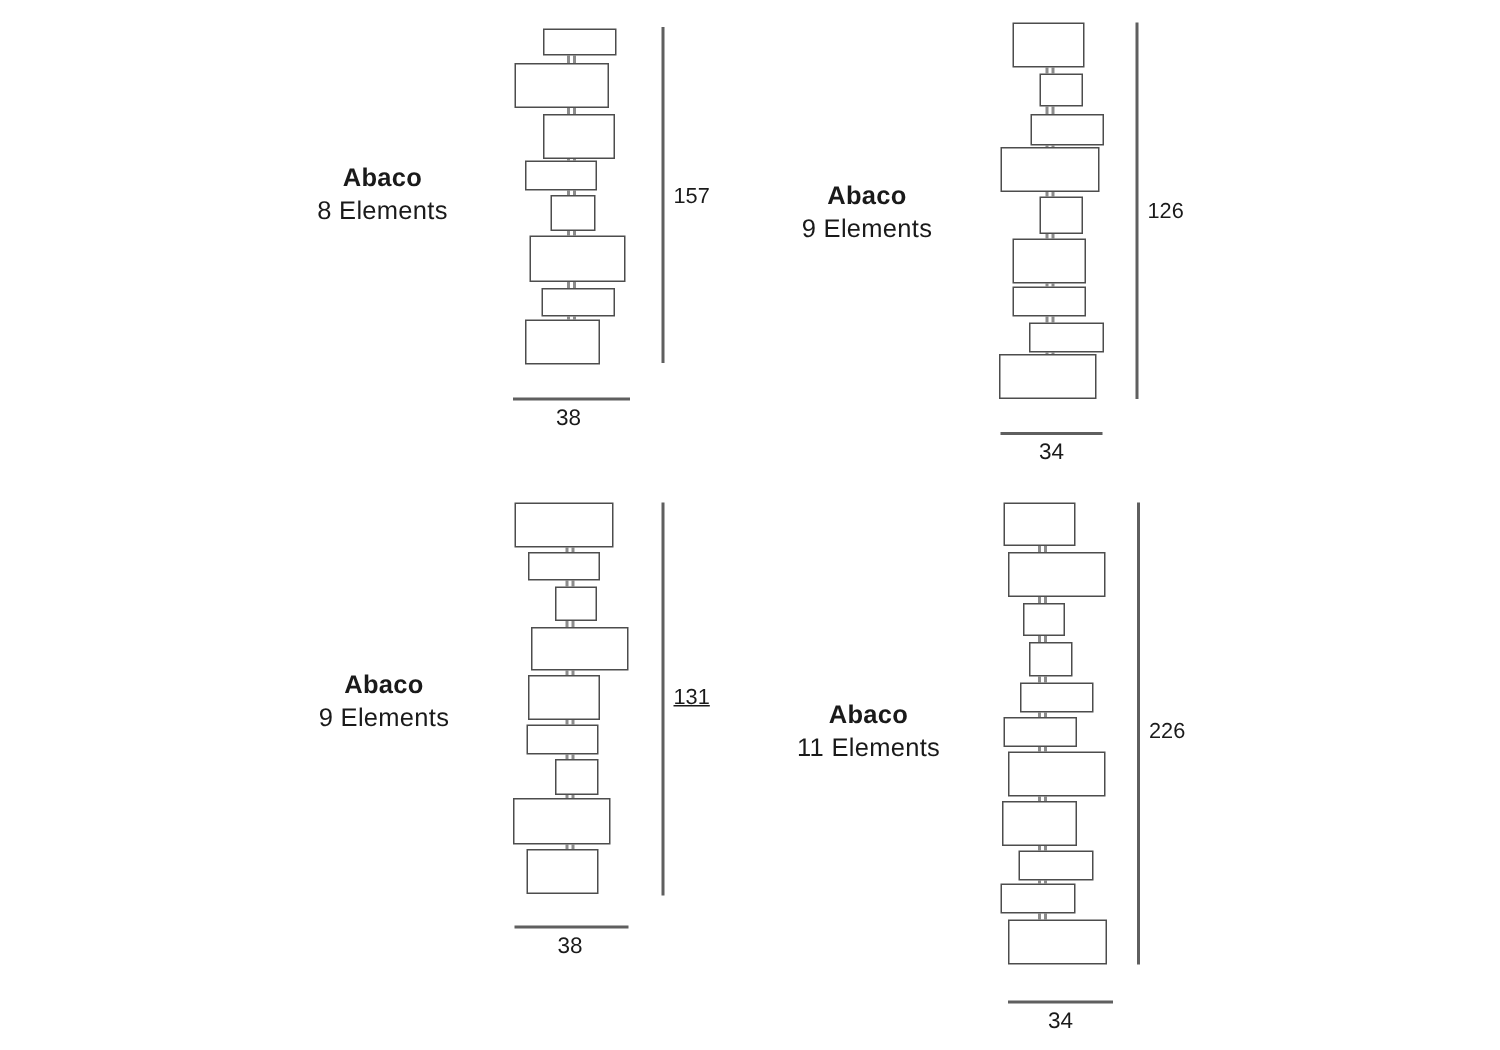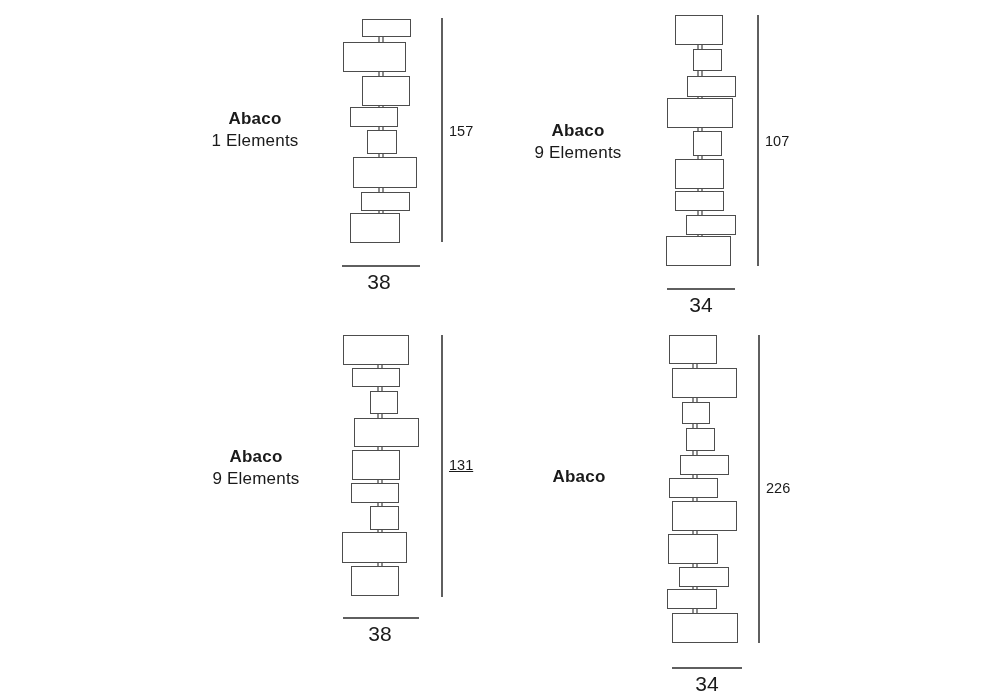--- a/index.html
+++ b/index.html
@@ -60,36 +60,36 @@
   .vdim-label {
     position: absolute;
     font-size: 14.5px;
     color: #1a1a1a;
     height: 20px;
     line-height: 20px;
     white-space: nowrap;
   }
   .wdim-label {
     position: absolute;
-    font-size: 21px;
+    font-size: 15px;
     color: #1a1a1a;
     width: 60px;
     text-align: center;
     white-space: nowrap;
   }
 </style>
 </head>
 <body>
 
 <div id="canvas">
 
   <section class="lamp">
     <div class="lamp-label" style="left: 145px; top: 108px;">
       <div class="lamp-title">Abaco</div>
-      <div class="lamp-subtitle">1 Elements</div>
+      <div class="lamp-subtitle">8 Elements</div>
     </div>
     <div class="stack" style="left: 343px; top: 19px; width: 74px; height: 224px;">
         <div class="tick" style="left: 35px; top: 17px; height: 7px;"></div>
         <div class="tick" style="left: 39px; top: 17px; height: 7px;"></div>
         <div class="tick" style="left: 35px; top: 52px; height: 6px;"></div>
         <div class="tick" style="left: 39px; top: 52px; height: 6px;"></div>
         <div class="tick" style="left: 35px; top: 86px; height: 3px;"></div>
         <div class="tick" style="left: 39px; top: 86px; height: 3px;"></div>
         <div class="tick" style="left: 35px; top: 107px; height: 5px;"></div>
         <div class="tick" style="left: 39px; top: 107px; height: 5px;"></div>
@@ -140,21 +140,21 @@
         <div class="el" style="left: 27px; top: 34px; width: 29px; height: 22px;"></div>
         <div class="el" style="left: 21px; top: 61px; width: 49px; height: 21px;"></div>
         <div class="el" style="left: 1px; top: 83px; width: 66px; height: 30px;"></div>
         <div class="el" style="left: 27px; top: 116px; width: 29px; height: 25px;"></div>
         <div class="el" style="left: 9px; top: 144px; width: 49px; height: 30px;"></div>
         <div class="el" style="left: 9px; top: 176px; width: 49px; height: 20px;"></div>
         <div class="el" style="left: 20px; top: 200px; width: 50px; height: 20px;"></div>
         <div class="el" style="left: 0px; top: 221px; width: 65px; height: 30px;"></div>
       </div>
     <div class="vdim-line" style="left: 757px; top: 15px; height: 251px;"></div>
-    <div class="vdim-label" style="left: 765px; top: 131px;">107</div>
+    <div class="vdim-label" style="left: 765px; top: 131px;">126</div>
     <div class="wdim-line" style="left: 667px; top: 288px; width: 68px;"></div>
     <div class="wdim-label" style="left: 671px; top: 293px;">34</div>
   </section>
 
   <section class="lamp">
     <div class="lamp-label" style="left: 146px; top: 446px;">
       <div class="lamp-title">Abaco</div>
       <div class="lamp-subtitle">9 Elements</div>
     </div>
     <div class="stack" style="left: 342px; top: 335px; width: 77px; height: 261px;">
@@ -186,20 +186,21 @@
       </div>
     <div class="vdim-line" style="left: 441px; top: 335px; height: 262px;"></div>
     <div class="vdim-label" style="left: 449px; top: 455px; text-decoration: underline;">131</div>
     <div class="wdim-line" style="left: 343px; top: 617px; width: 76px;"></div>
     <div class="wdim-label" style="left: 350px; top: 622px;">38</div>
   </section>
 
   <section class="lamp">
     <div class="lamp-label" style="left: 469px; top: 466px;">
       <div class="lamp-title">Abaco</div>
+      <div class="lamp-subtitle">11 Elements</div>
     </div>
     <div class="stack" style="left: 667px; top: 335px; width: 70px; height: 308px;">
         <div class="tick" style="left: 25px; top: 28px; height: 6px;"></div>
         <div class="tick" style="left: 29px; top: 28px; height: 6px;"></div>
         <div class="tick" style="left: 25px; top: 62px; height: 6px;"></div>
         <div class="tick" style="left: 29px; top: 62px; height: 6px;"></div>
         <div class="tick" style="left: 25px; top: 88px; height: 6px;"></div>
         <div class="tick" style="left: 29px; top: 88px; height: 6px;"></div>
         <div class="tick" style="left: 25px; top: 115px; height: 6px;"></div>
         <div class="tick" style="left: 29px; top: 115px; height: 6px;"></div>

